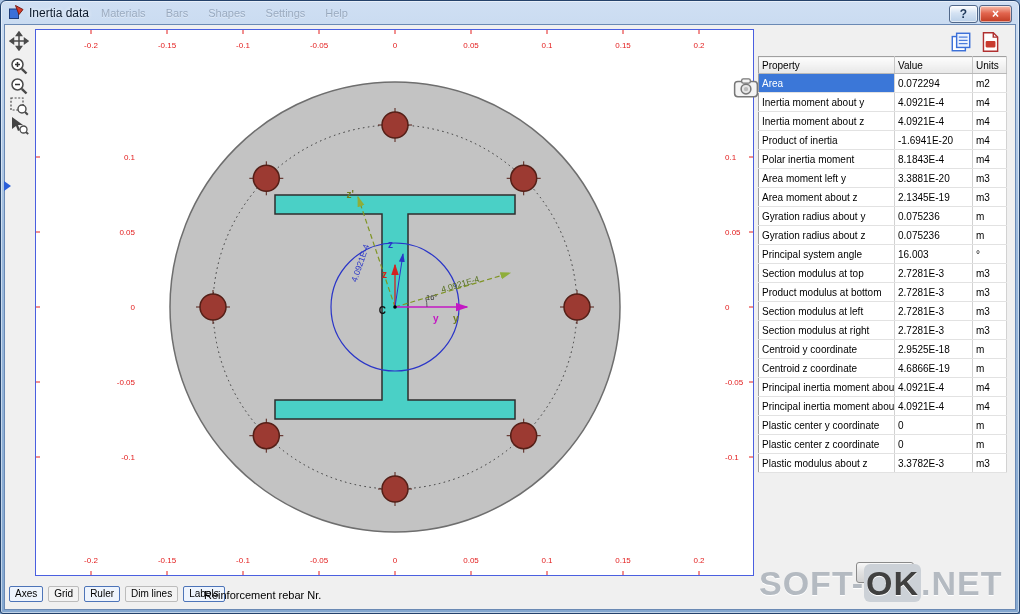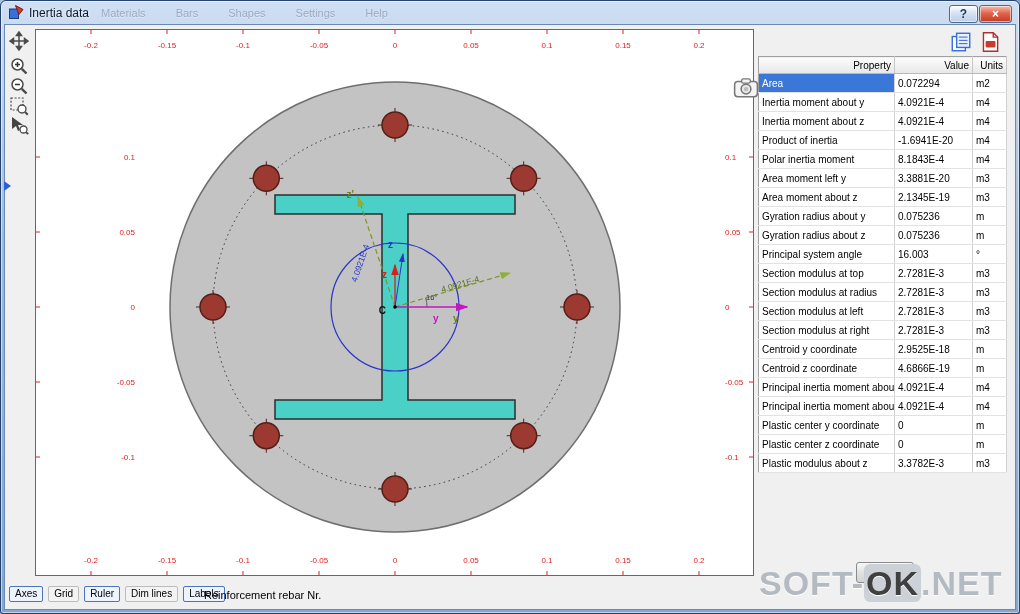--- a/index.html
+++ b/index.html
@@ -7,21 +7,21 @@
     width:1020px;height:614px;position:relative;overflow:hidden;
     font-family:"Liberation Sans",sans-serif;
     background:linear-gradient(150deg,#a9c2e2 0%,#7b9fcb 55%,#5f87b6 100%);
   }
   .window{position:absolute;inset:0;border:1px solid #24426b;border-radius:6px 6px 3px 3px;
     background:linear-gradient(#cfdff3,#9cbadd 40%,#83a7d0);
     box-shadow:inset 0 0 0 1px rgba(255,255,255,.5);}
   .titlebar{position:absolute;top:0;left:0;right:0;height:23px;padding-left:46px;}
   .app-icon{position:absolute;left:8px;top:4px;width:15px;height:15px;}
   .win-title{position:absolute;left:28px;top:5px;font-size:12px;color:#0c1a2c;text-shadow:0 0 4px #fff;}
-  .ghost-menu{position:absolute;left:100px;top:6px;display:flex;gap:30px;font-size:11px;
+  .ghost-menu{position:absolute;left:100px;top:6px;display:flex;gap:20px;font-size:11px;
     color:rgba(45,65,95,.35);text-shadow:0 1px 0 rgba(255,255,255,.35);}
   .tb-btn{position:absolute;top:4px;height:18px;border:1px solid #51688a;border-radius:3px;
     font-size:12px;line-height:16px;text-align:center;padding:0;cursor:default;
     box-shadow:inset 0 0 0 1px rgba(255,255,255,.55);}
   .btn-help{right:41px;width:29px;background:linear-gradient(#ffffff,#d4e2f3 45%,#b9cfe8);color:#213a5c;font-weight:bold;}
   .btn-close{right:7px;width:33px;background:linear-gradient(#f6c0ae,#e2654e 45%,#c03a21);color:#fff;font-weight:bold;}
   .client{position:absolute;left:3px;right:3px;top:23px;bottom:3px;background:#f0f0f0;border:1px solid #6a89b4;}
 
   .tool-btn{position:absolute;left:8px;width:20px;height:20px;padding:0;border:none;background:transparent;}
   .left-marker{position:absolute;left:3px;top:180px;width:0;height:0;
@@ -35,21 +35,21 @@
   .dim-label{font-size:8.5px;font-family:"Liberation Sans",sans-serif;}
 
   .camera-btn{position:absolute;left:697px;top:47px;width:26px;height:22px;padding:0;border:none;background:transparent;}
 
   .export-btn{position:absolute;top:30px;width:24px;height:22px;padding:0;border:none;background:transparent;}
   #btn-copy{left:948px;} #btn-pdf{left:977px;}
 
   .prop-panel{position:absolute;left:757px;top:55px;}
   table.props{border-collapse:collapse;table-layout:fixed;width:248px;background:#fff;
     border:1px solid #a0a0a0;font-size:10px;color:#000;}
-  table.props th{height:16px;font-weight:normal;text-align:right;padding:0 3px;
+  table.props th{height:16px;font-weight:normal;text-align:left;padding:0 3px;
     background:linear-gradient(#fdfdfd,#e7e7e7);border-right:1px solid #c6c6c6;border-bottom:1px solid #b9b9b9;
     white-space:nowrap;overflow:hidden;}
   table.props td{height:18px;padding:0 3px;border-right:1px solid #d2d2d2;border-bottom:1px solid #e2e2e2;
     white-space:nowrap;overflow:hidden;}
   td.sel{background:#3b77d8;color:#fff;}
 
   .close-btn{position:absolute;left:855px;top:561px;width:58px;height:21px;
     background:linear-gradient(#f8f8f8,#e2e2e2 50%,#d2d2d2);border:1px solid #8a8a8a;border-radius:3px;
     font-size:11px;font-family:"Liberation Sans",sans-serif;}
 
@@ -356,21 +356,21 @@
             <td>Principal system angle</td>
             <td>16.003</td>
             <td>°</td>
           </tr>
           <tr>
             <td>Section modulus at top</td>
             <td>2.7281E-3</td>
             <td>m3</td>
           </tr>
           <tr>
-            <td>Section modulus at radius</td>
+            <td>Product modulus at bottom</td>
             <td>2.7281E-3</td>
             <td>m3</td>
           </tr>
           <tr>
             <td>Section modulus at left</td>
             <td>2.7281E-3</td>
             <td>m3</td>
           </tr>
           <tr>
             <td>Section modulus at right</td>

